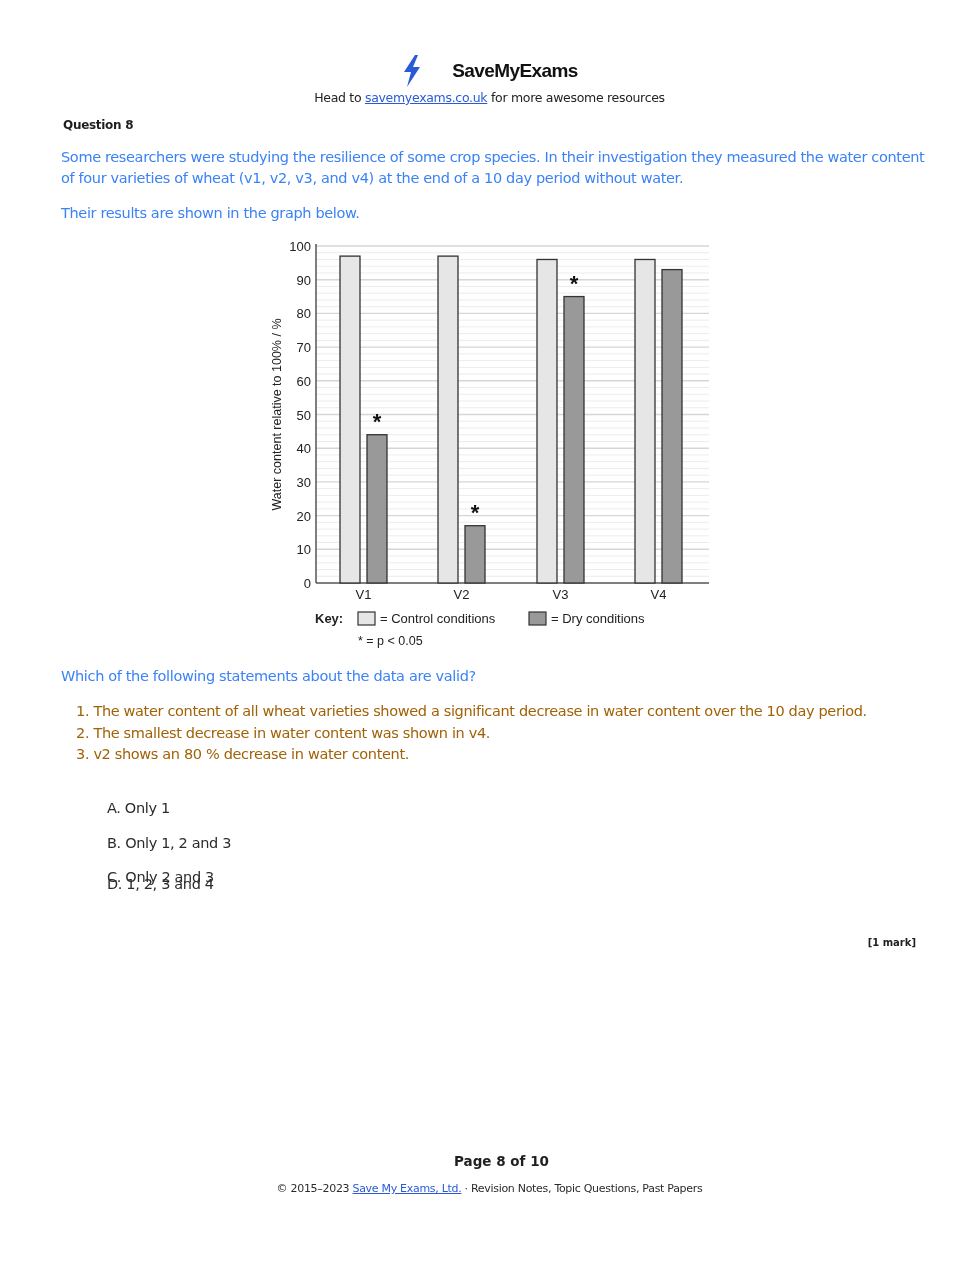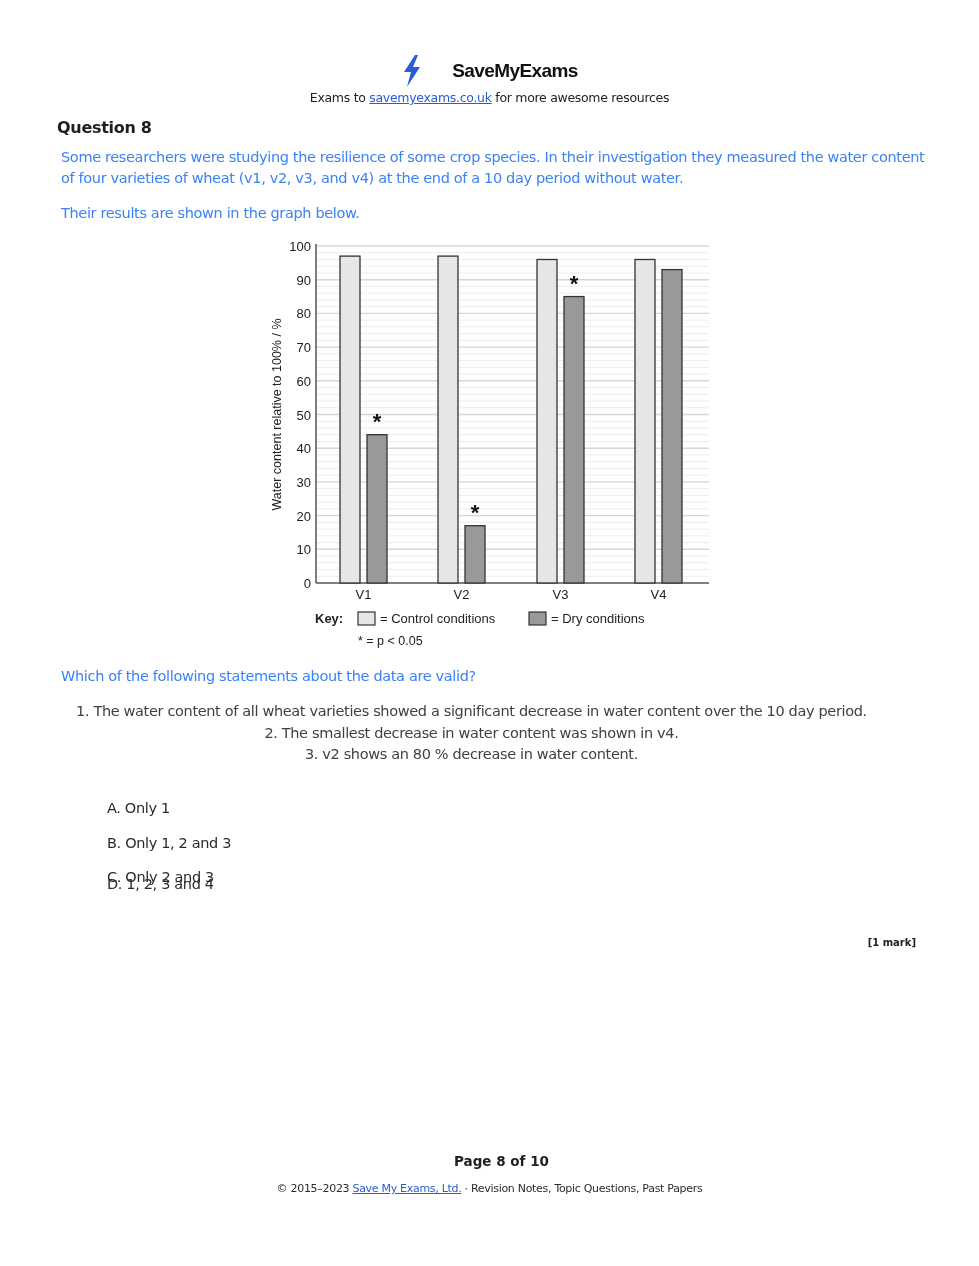--- a/index.html
+++ b/index.html
@@ -7,47 +7,47 @@
     width: 979px; height: 1266px; position: relative; overflow: hidden;
     font-family: "DejaVu Sans", sans-serif; color: #2a2a2a;
   }
   .header { position: absolute; top: 54px; left: 0; width: 979px; text-align: center; }
   .logo-row { display: flex; align-items: center; justify-content: center; height: 34px; }
   .logo-icon { width: 22px; height: 32px; margin-right: 3px; }
   .logo-text { font-family: "Liberation Sans", sans-serif; font-weight: bold; font-size: 19px; letter-spacing: -0.6px; color: #111; margin-left: 26px; }
   .tagline { font-size: 12.5px; margin-top: 2px; letter-spacing: -0.3px; color: #222; }
   .tagline a, .footer a { color: #2a5bd7; text-decoration: underline; }
 
-  .q-title { position: absolute; left: 57px; top: 118px; font-size: 16px; font-weight: bold; color: #1f1f1f; letter-spacing: -0.3px; }
+  .q-title { position: absolute; left: 63px; top: 118px; font-size: 12px; font-weight: bold; color: #1f1f1f; letter-spacing: -0.3px; }
   .para { position: absolute; left: 61px; width: 870px; font-size: 14.5px; line-height: 21px; letter-spacing: -0.35px; color: #3b82f6; }
   .p1 { top: 147px; }
   .p2 { top: 203px; }
 
   .chart { position: absolute; left: 260px; top: 236px; width: 470px; height: 420px; }
   .p3 { top: 666px; }
 
-  .statements { position: absolute; left: 76px; top: 701px; font-size: 14.5px; line-height: 21.5px; letter-spacing: -0.35px; color: #404040; text-align: center; }
+  .statements { position: absolute; left: 76px; top: 701px; font-size: 14.5px; line-height: 21.5px; letter-spacing: -0.35px; color: #a16207; }
   .option { position: absolute; left: 75px; font-size: 14.5px; letter-spacing: -0.35px; color: #2b2b2b; margin-left: 32px; }
   .marks { position: absolute; right: 63px; top: 937px; font-size: 10px; font-weight: bold; color: #1f1f1f; }
 
   .footer-page { position: absolute; top: 1153px; width: 979px; text-align: center; font-size: 13.5px; font-weight: bold; color: #1f1f1f; margin-left: 12px; }
   .footer { position: absolute; top: 1182px; width: 979px; text-align: center; font-size: 11px; letter-spacing: -0.3px; color: #2b2b2b; }
 </style>
 </head>
 <body>
 
 <div class="header">
   <div class="logo-row">
     <svg class="logo-icon" viewBox="0 0 22 32">
       <polygon points="14,0 3,17 10,17 6,32 19,12 12,12 17,0" fill="#2a5bd7"></polygon>
     </svg>
     <span class="logo-text">SaveMyExams</span>
   </div>
   <div class="tagline">
-    <span>Exams to </span><a>savemyexams.co.uk</a><span> for more awesome resources</span>
+    <span>Head to </span><a>savemyexams.co.uk</a><span> for more awesome resources</span>
   </div>
 </div>
 
 <div class="q-title">Question 8</div>
 <div class="para p1">Some researchers were studying the resilience of some crop species. In their investigation they measured the water content of four varieties of wheat (v1, v2, v3, and v4) at the end of a 10 day period without water.</div>
 <div class="para p2">Their results are shown in the graph below.</div>
 
 <svg class="chart" id="chart" viewBox="0 0 470 420" width="470" height="420">
     <line x1="56" x2="449" y1="340.26" y2="340.26" stroke="#ececec" stroke-width="1"></line>
     <line x1="56" x2="449" y1="333.52" y2="333.52" stroke="#ececec" stroke-width="1"></line>

